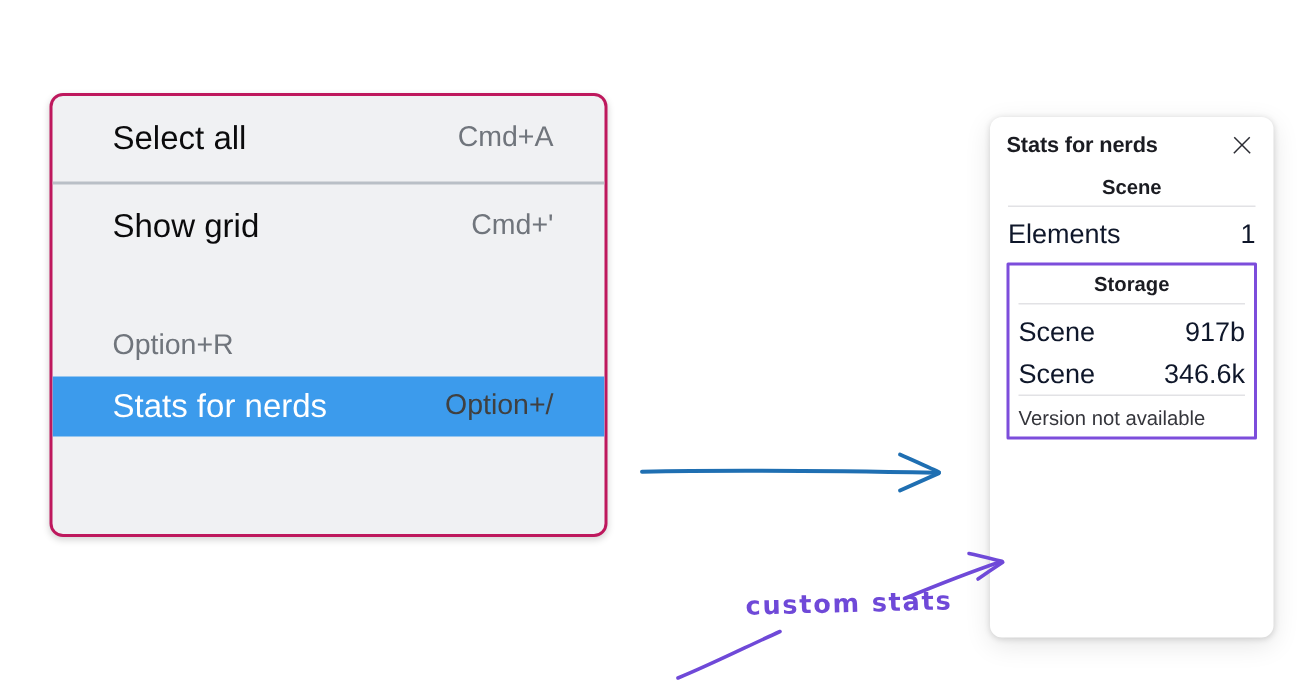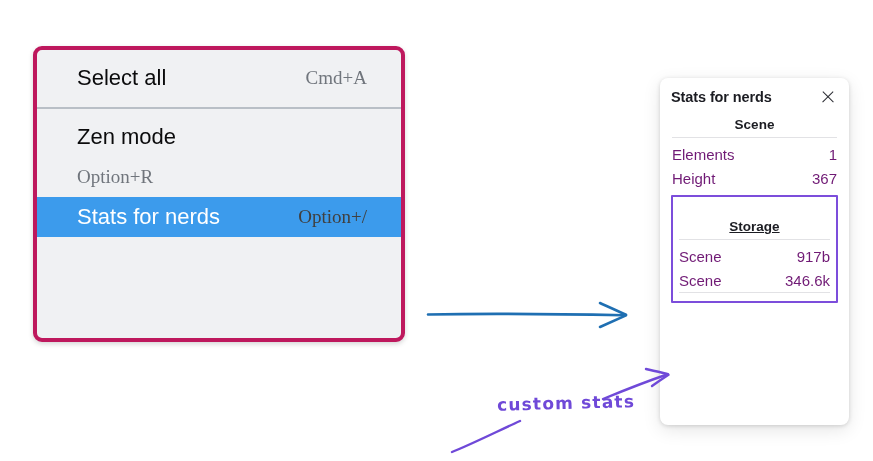--- a/index.html
+++ b/index.html
@@ -21,25 +21,25 @@
     position: absolute;
     inset: 0;
     width: 873px;
     height: 461px;
   }
 
   
   .context-menu {
     position: absolute;
     left: 33px;
-    top: 46px;
+    top: 62px;
     width: 372px;
     height: 296px;
     background: #f0f1f3;
-    border: 4px solid #be185d;
+    border: 2px solid #be185d;
     border-radius: 9px;
     box-shadow: 0 2px 5px rgba(0,0,0,0.17);
     box-sizing: border-box;
     overflow: hidden;
   }
   .menu-group {
     padding: 6px 0 6px 0;
   }
   .menu-group.group-top { padding: 8px 0 9px 0; }
   .menu-group.group-bottom { padding: 8px 0 10px 0; }
@@ -62,21 +62,20 @@
   .menu-item .label {
     font-size: 22px;
     color: #0b0b0c;
     letter-spacing: 0px;
     white-space: nowrap;
   }
   .menu-item .accel {
     font-size: 19px;
     color: #70757c;
     white-space: nowrap;
-    font-family: Liberation Serif, serif;
   }
   .menu-item.selected {
     background: #3c9bec;
   }
   .menu-item.selected .label { color: #ffffff; }
   .menu-item.selected .accel { color: #404040; }
 
   
   .stats-panel {
     position: absolute;
@@ -138,34 +137,34 @@
   .section-rule {
     height: 1px;
     background: #e2e2e5;
     margin: 0 1px 4px 1px;
   }
   .stat-row {
     display: flex;
     align-items: center;
     justify-content: space-between;
     padding: 3.5px 1px;
-    font-size: 15px;
-    color: #701a75;
+    font-size: 18px;
+    color: #0f172a;
   }
   .stat-row .k { white-space: nowrap; }
   .stat-row .v { white-space: nowrap; }
 
   .boxed {
     border: 2px solid #7c4ddb;
     border-radius: 1px;
     margin: 5px 0 0 0;
     padding: 0 5px 4px 5px;
     box-sizing: border-box;
   }
-  .boxed .section-title { padding-top: 22px; text-decoration: underline; }
+  .boxed .section-title { padding-top: 5px; }
   .version-line {
     font-size: 13.5px;
     color: #35363c;
     padding: 3px 1px 1px 1px;
     white-space: nowrap;
   }
 
   
   .annotations {
     position: absolute;
@@ -196,21 +195,24 @@
       <div class="menu-item">
         <span class="label">Select all</span>
         <span class="accel">Cmd+A</span>
       </div>
     </div>
 
     <div class="menu-divider"></div>
 
     <div class="menu-group group-bottom">
       <div class="menu-item">
-        <span class="label">Zen mode</span>
+        <span class="label">Show grid</span>
+        <span class="accel">Cmd+'</span>
+      </div>
+      <div class="menu-item">
       </div>
       <div class="menu-item">
         <span class="accel">Option+R</span>
       </div>
       <div class="menu-item selected">
         <span class="label">Stats for nerds</span>
         <span class="accel">Option+/</span>
       </div>
     </div>
 
@@ -222,44 +224,41 @@
       <span class="stats-title">Stats for nerds</span>
       <span class="close-icon"></span>
     </div>
 
     <div>
       <div class="section-title">Scene</div>
       <div class="section-rule"></div>
       <div class="stat-row">
         <span class="k">Elements</span>
         <span class="v">1</span>
-      </div>
-      <div class="stat-row">
-        <span class="k">Height</span>
-        <span class="v">367</span>
       </div>
     </div>
 
     <div class="boxed">
 
       <div>
         <div class="section-title">Storage</div>
         <div class="section-rule"></div>
         <div class="stat-row">
           <span class="k">Scene</span>
           <span class="v">917b</span>
         </div>
         <div class="stat-row">
           <span class="k">Scene</span>
           <span class="v">346.6k</span>
         </div>
       </div>
 
       <div>
         <div class="section-rule"></div>
+        <div class="version-line">Version not available</div>
       </div>
 
     </div>
 
   </div>
 
   <svg class="annotations" width="873" height="461" viewBox="0 0 873 461">
 
     <g>
       <path d="M428 314.5 C 480 313.4, 560 314.0, 624 315.2" stroke="#1f6fb2" stroke-width="2.6" fill="none" stroke-linecap="round"></path>

